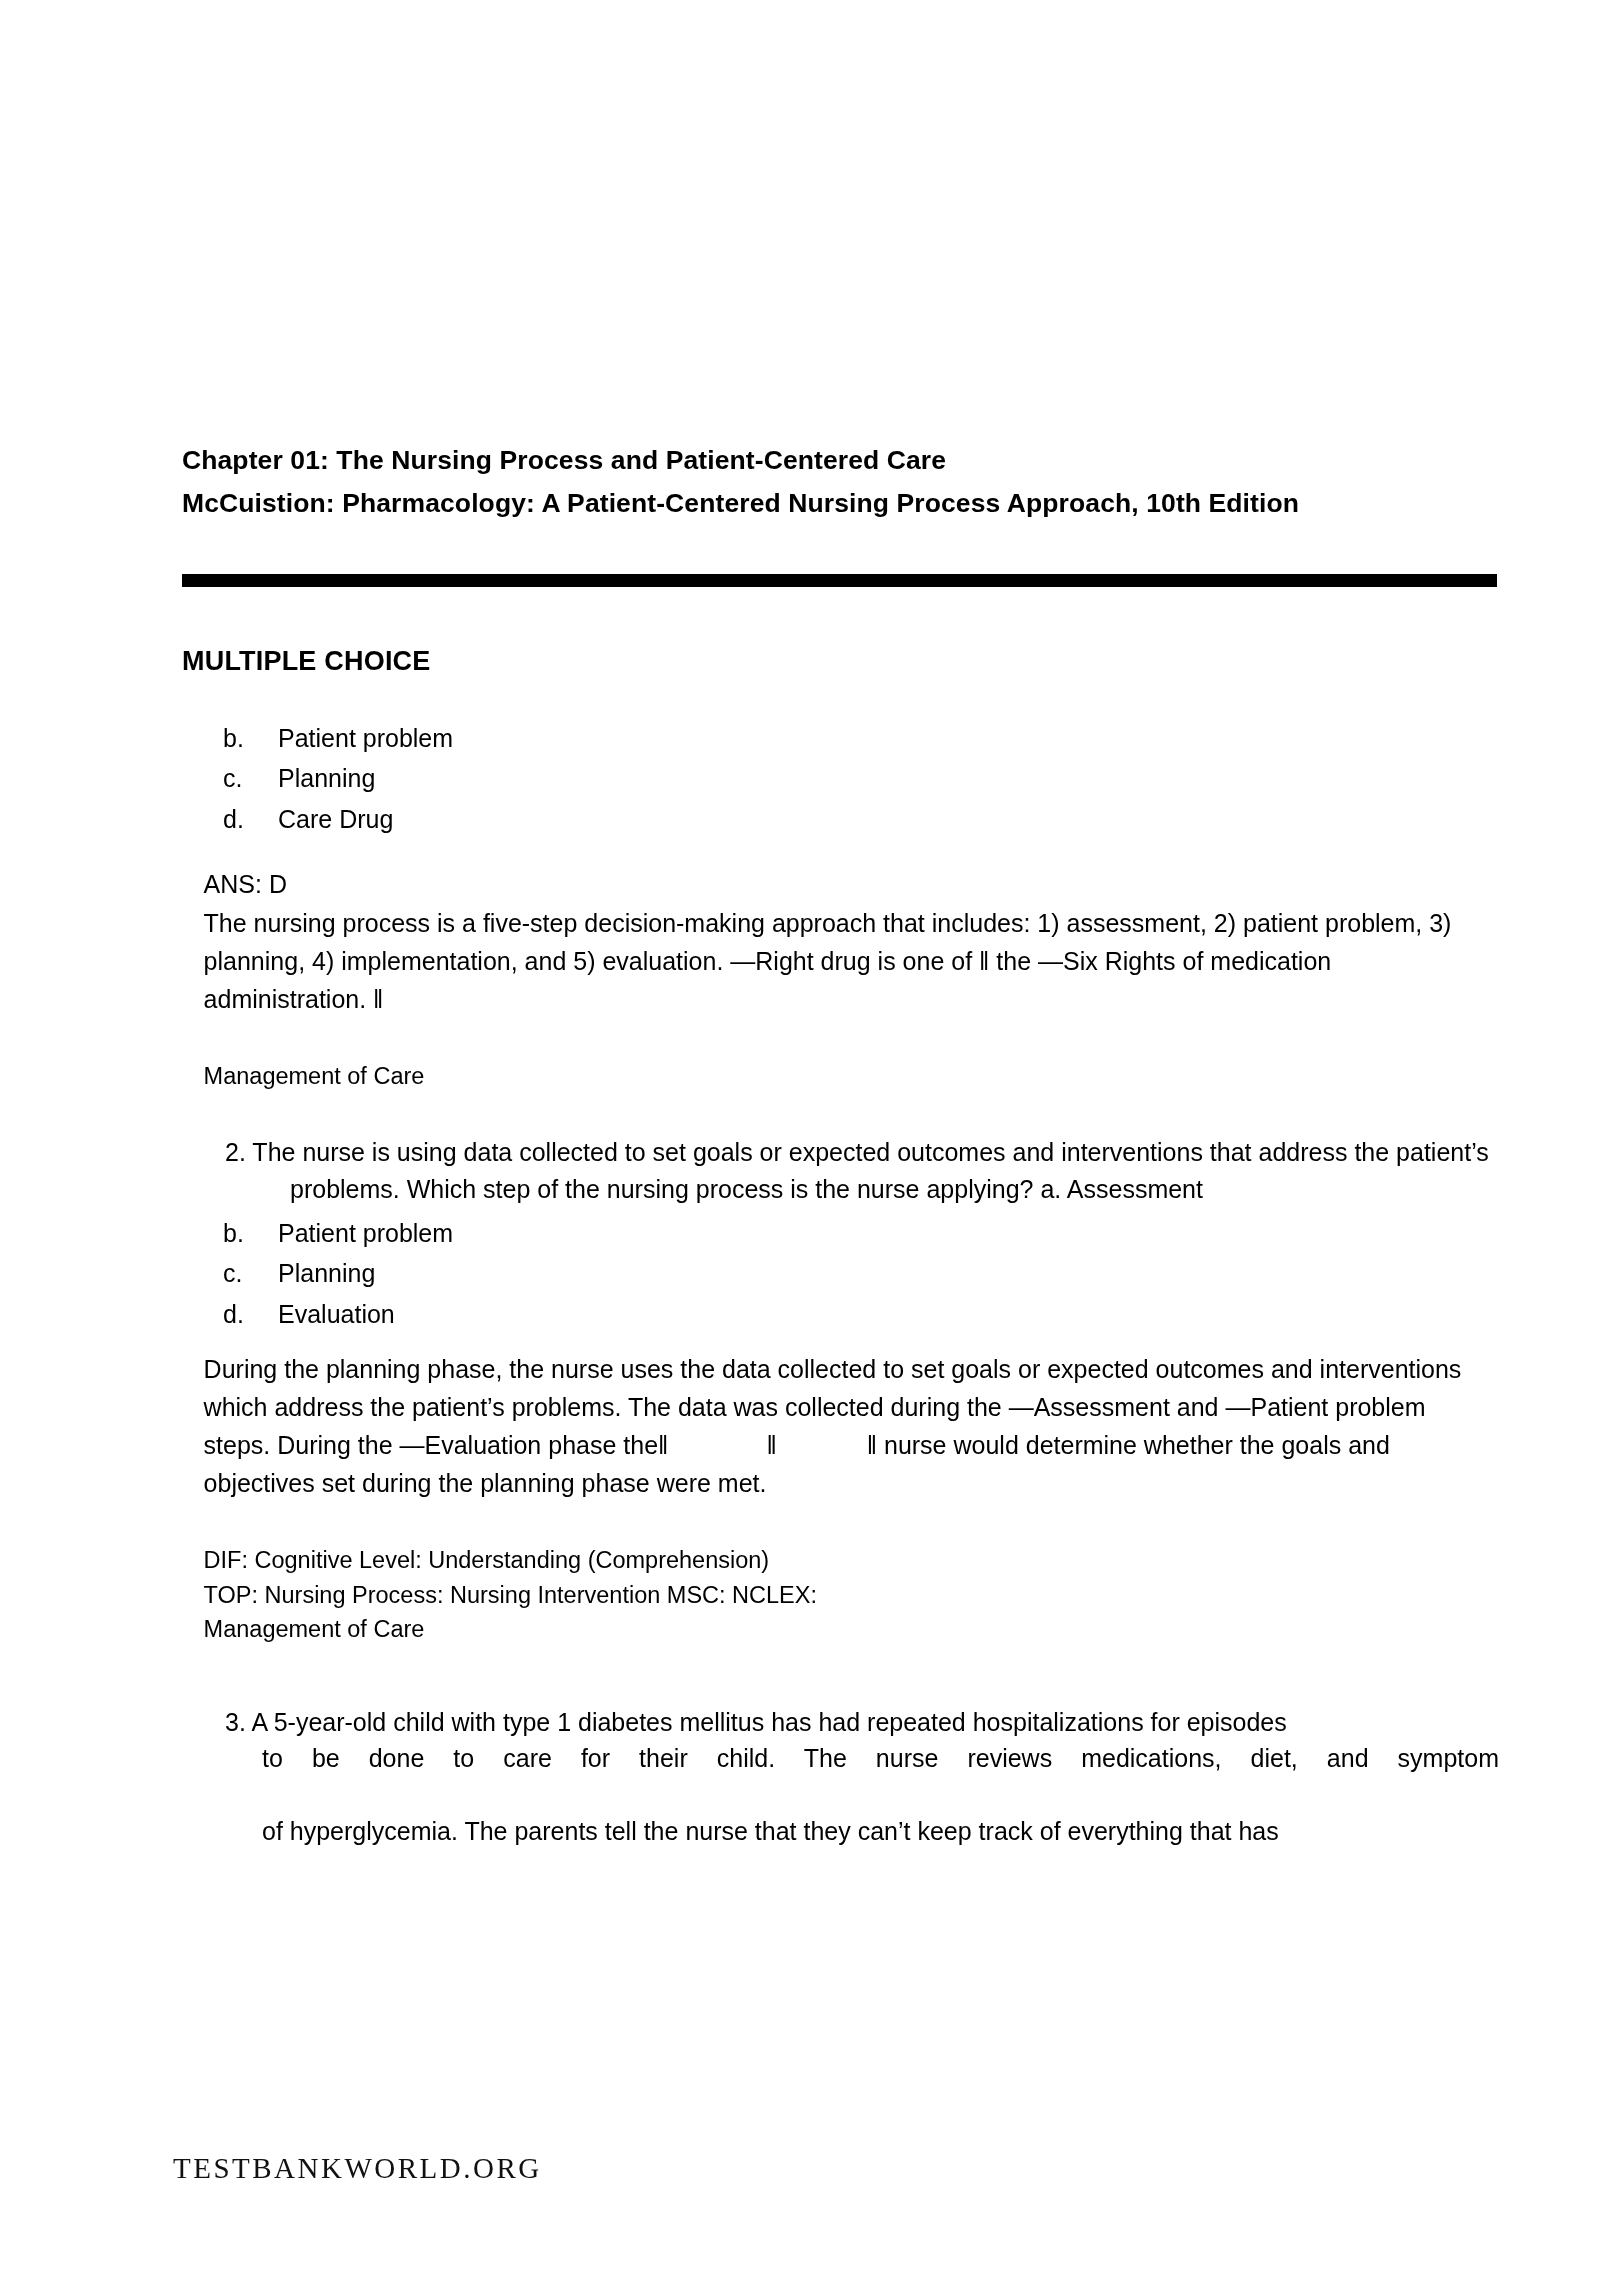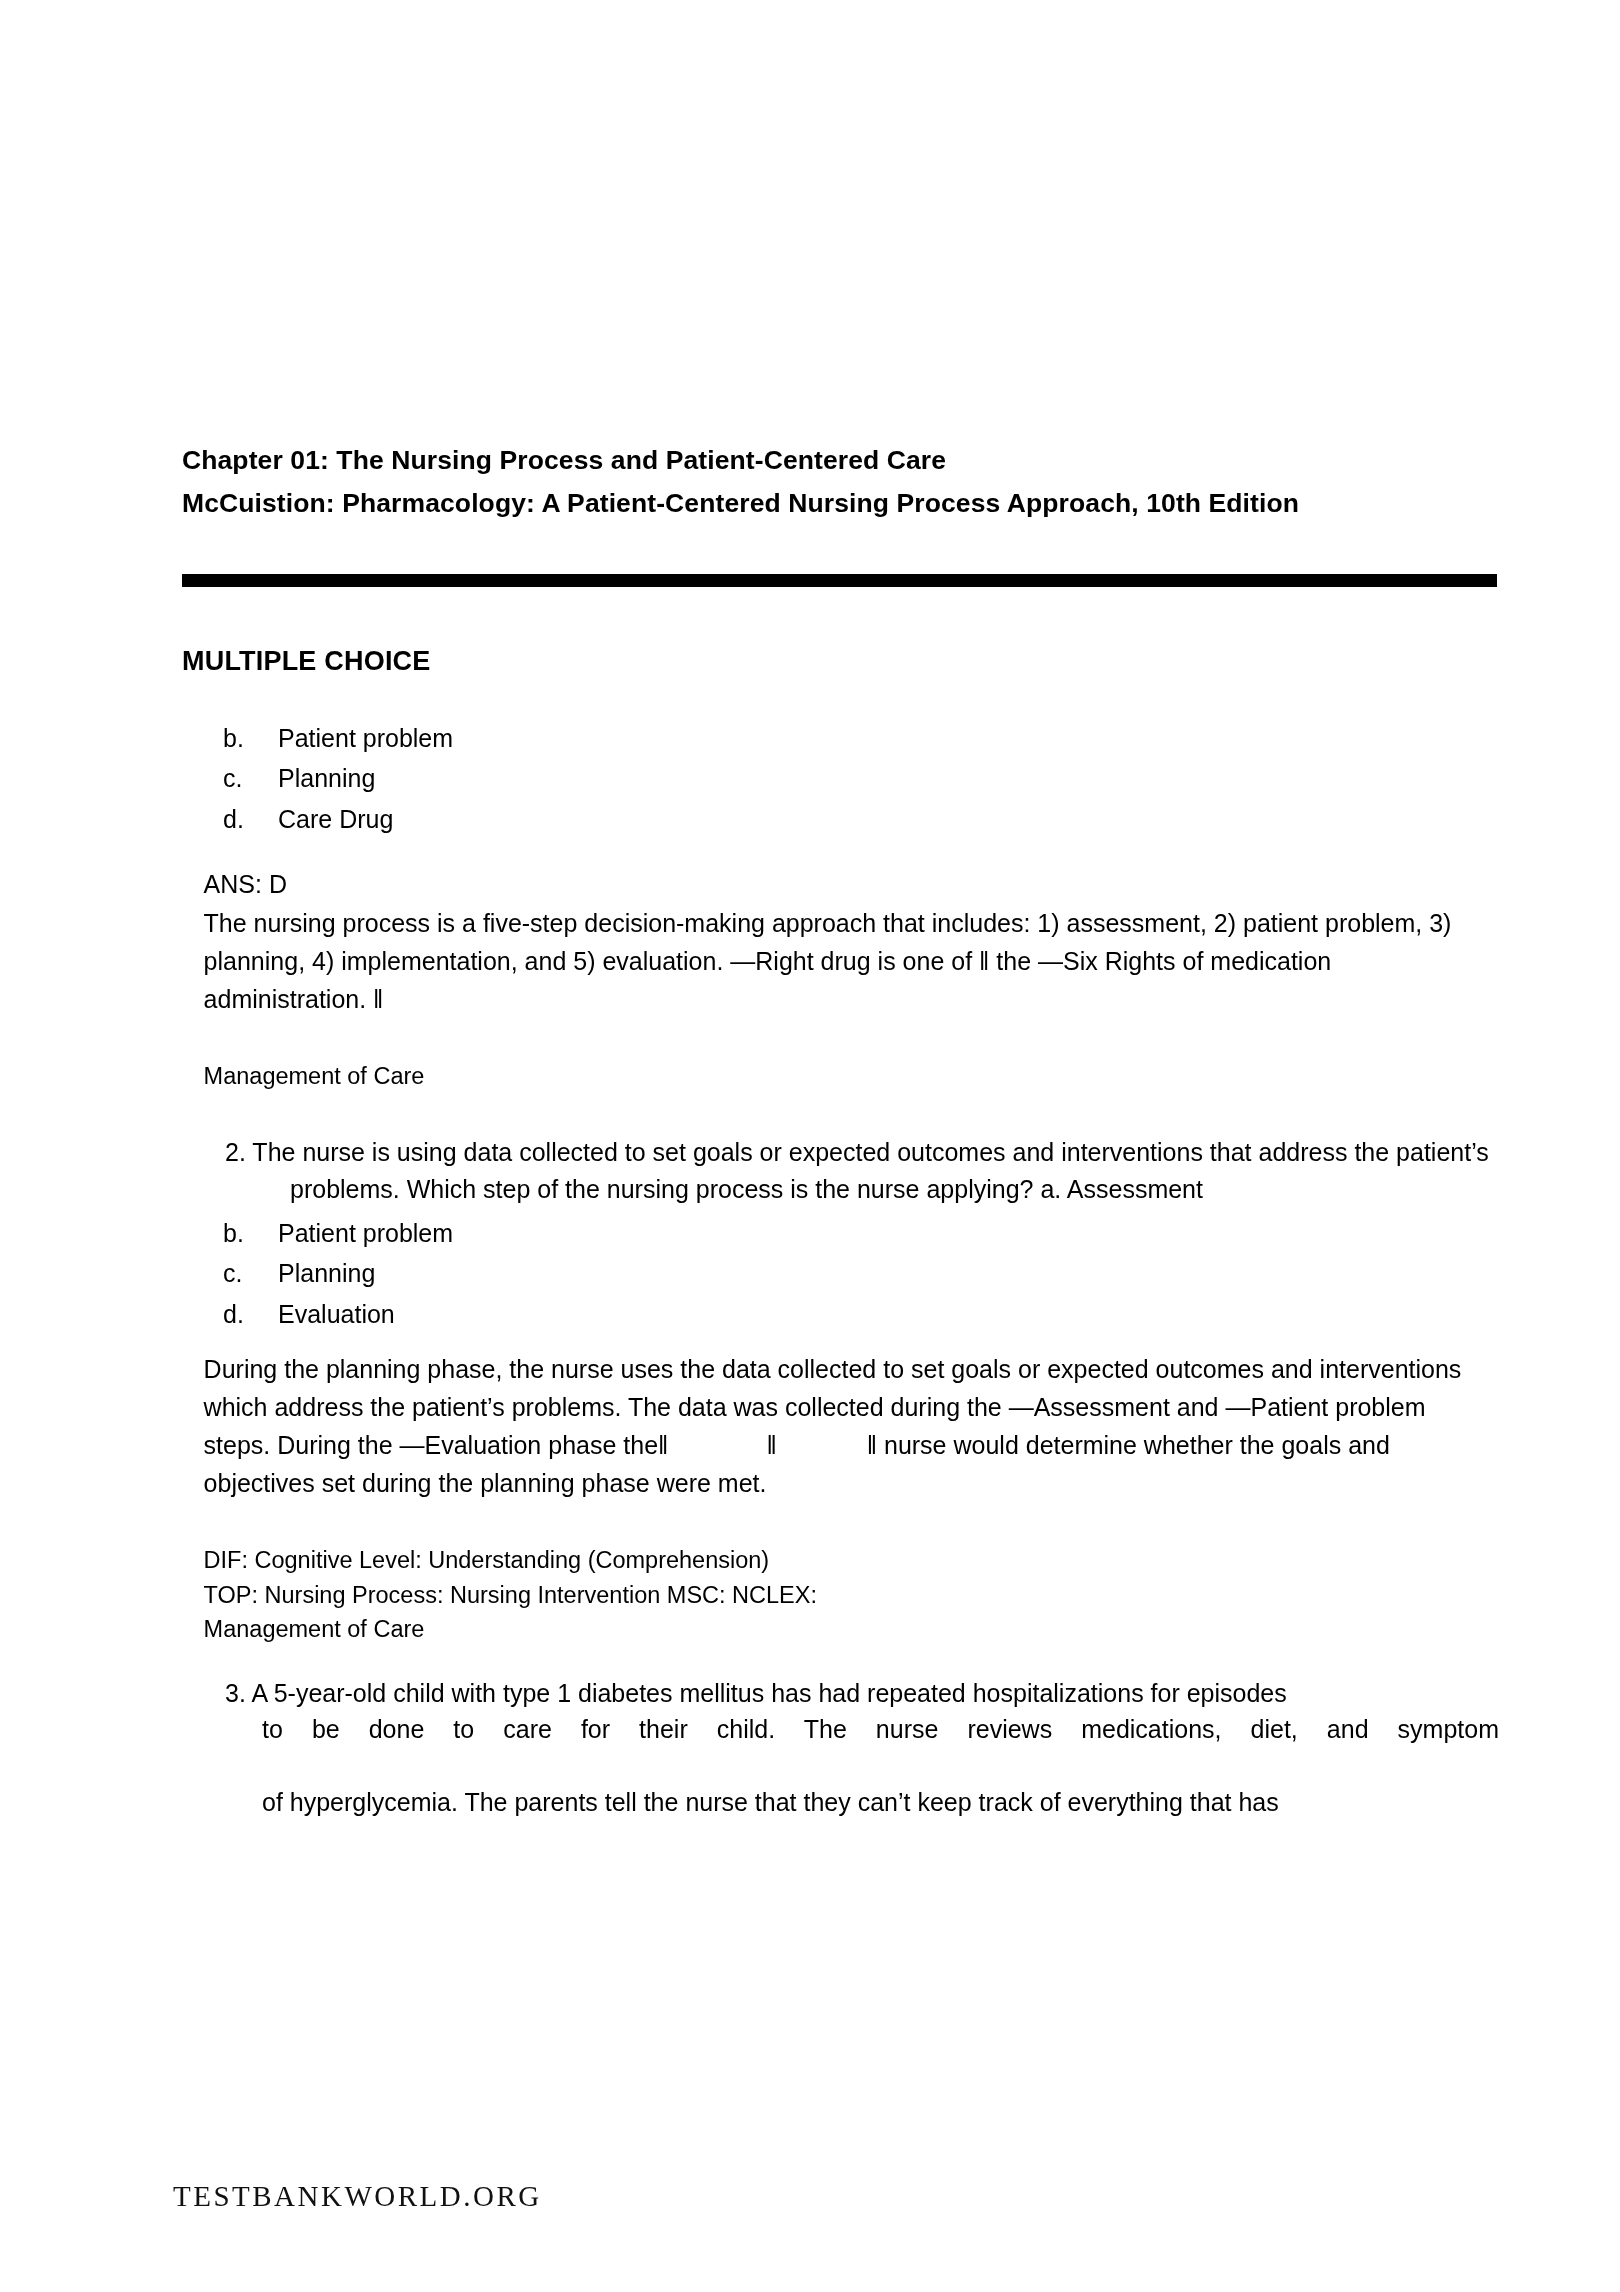--- a/index.html
+++ b/index.html
@@ -113,21 +113,21 @@
   .meta {
     margin-top: 41px;
     font-size: 23.5px;
     line-height: 1.47;
     padding-left: 21.6px;
   }
   .meta .mline { display: block; }
 
   
   .q3 {
-    margin-top: 28px;
+    margin-top: 57px;
   }
   .q3 .q-stem {
     text-indent: -37px;
     padding-left: 80px;
   }
   .q3 .just {
     display: block;
     text-align: justify;
     text-indent: 0;
   }
@@ -140,21 +140,20 @@
   
   .footer {
     position: absolute;
     left: 173px;
     top: 2152px;
     font-family: "Liberation Serif", serif;
     font-size: 29px;
     letter-spacing: 2.5px;
     color: #111111;
     white-space: nowrap;
-    margin-top: 28px;
   }
 </style>
 </head>
 <body>
 
 <div class="page">
   <div class="content">
 
     <div class="doc-header">
       <div class="hline">Chapter 01: The Nursing Process and Patient-Centered Care</div>

